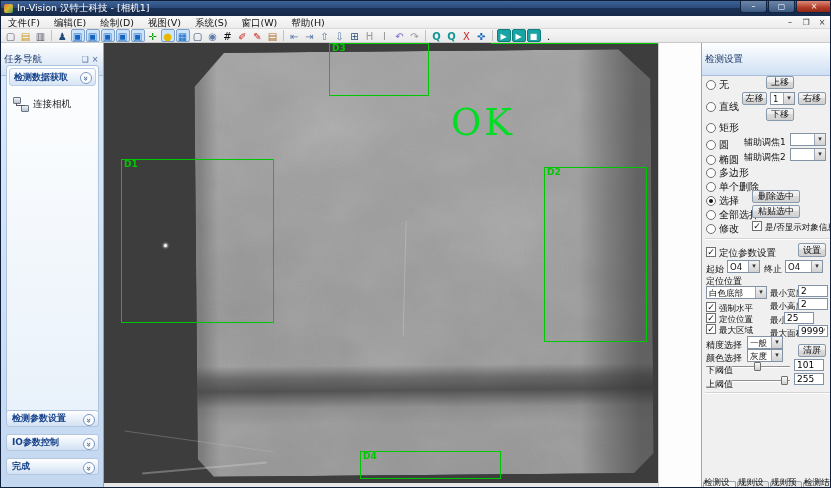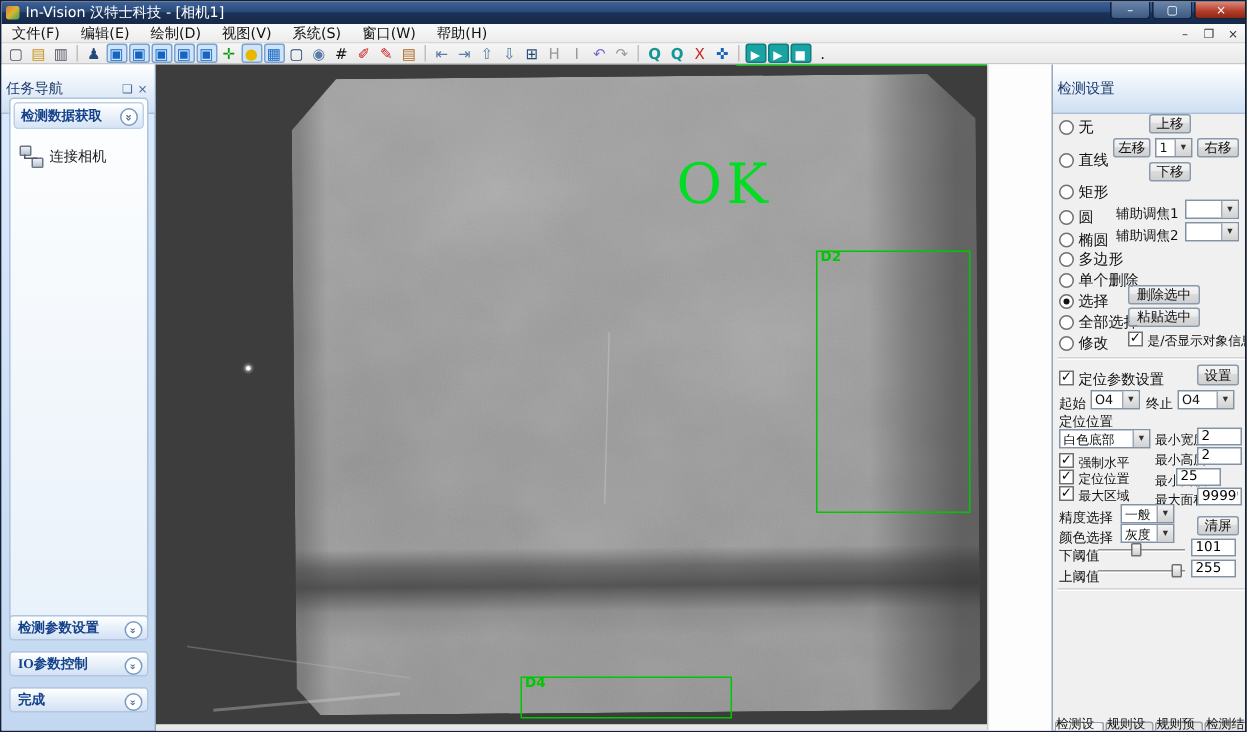--- a/index.html
+++ b/index.html
@@ -70,21 +70,21 @@
     border-left:1px solid #556; border-bottom:1px solid #556; }
   .item-selected { margin:4px 4px 0 6px; height:24px; padding:2px;
     background:linear-gradient(#f9c281,#f5a953); border:1px solid #9070b0; display:flex; align-items:center; gap:4px;
     font-size:9.5px; }
   .cam-icon { width:19px; height:18px; background:#0e161f; border-radius:2px; position:relative; }
   .cam-icon::before { content:""; position:absolute; left:4px; top:5px; width:7px; height:7px;
     border:2px solid #9fb4c8; border-radius:50%; }
   .bars { position:absolute; left:5px; width:93px; }
   .bar { position:relative; height:17px; margin-bottom:7px;
     background:linear-gradient(#ffffff,#d2e1f4); border:1px solid #b2c6e0; border-radius:3px;
-    display:flex; align-items:center; font-size:9px; font-weight:bold; color:#15428b; padding:0 5px;font-family:Liberation Serif, serif; }
+    display:flex; align-items:center; font-size:9px; font-weight:bold; color:#15428b; padding:0 5px; }
 
   
   .viewer-wrap { position:absolute; left:103px; top:42px; width:597px; height:446px; background:#fff; }
   .viewer { position:absolute; left:0; top:0; width:554px; height:440px; background:#3d3d3d; overflow:hidden; }
   .viewer-bottom { position:absolute; left:0; top:440px; width:554px; height:6px; background:#e8e8e8; }
   .obj { position:absolute; left:92px; top:8px; width:456px; height:424px;
     background:
       radial-gradient(90px 70px at 30% 18%, rgba(205,205,205,.28), transparent 70%),
       radial-gradient(130px 95px at 68% 42%, rgba(195,195,195,.22), transparent 70%),
       radial-gradient(110px 85px at 42% 72%, rgba(185,185,185,.20), transparent 70%),
@@ -275,24 +275,30 @@
         <div class="band"></div>
         <div class="redge"></div>
         <div class="scratch-v"></div>
       </div>
       <div class="scratch1"></div>
       <div class="scratch2"></div>
       <div class="wdot"></div>
 
       <div class="anno-line" style="background: rgb(0, 200, 0); left: 387px; top: 0px; width: 178px; height: 1px;"></div>
 
+      <div class="anno" style="border-color: rgb(0, 200, 0); color: rgb(0, 200, 0); left: 17px; top: 116px; width: 153px; height: 164px;">
+        <span class="anno-label">D1</span>
+      </div>
       <div class="anno" style="border-color: rgb(0, 200, 0); color: rgb(0, 200, 0); left: 440px; top: 124px; width: 103px; height: 175px;">
         <span class="anno-label">D2</span>
       </div>
-      <div class="anno" style="border-color: rgb(0, 200, 0); color: rgb(0, 200, 0); left: 243px; top: 408px; width: 141px; height: 28px;">
+      <div class="anno" style="border-color: rgb(0, 200, 0); color: rgb(0, 200, 0); left: 225px; top: 0px; width: 100px; height: 53px;">
+        <span class="anno-label">D3</span>
+      </div>
+      <div class="anno" style="border-color: rgb(0, 200, 0); color: rgb(0, 200, 0); left: 256px; top: 408px; width: 141px; height: 28px;">
         <span class="anno-label">D4</span>
       </div>
 
       <div class="ok-text" style="color: rgb(0, 221, 34);">OK</div>
     </div>
     <div class="viewer-bottom"></div>
     <div class="white-gap"></div>
   </div>
 
   <div class="right-panel">

